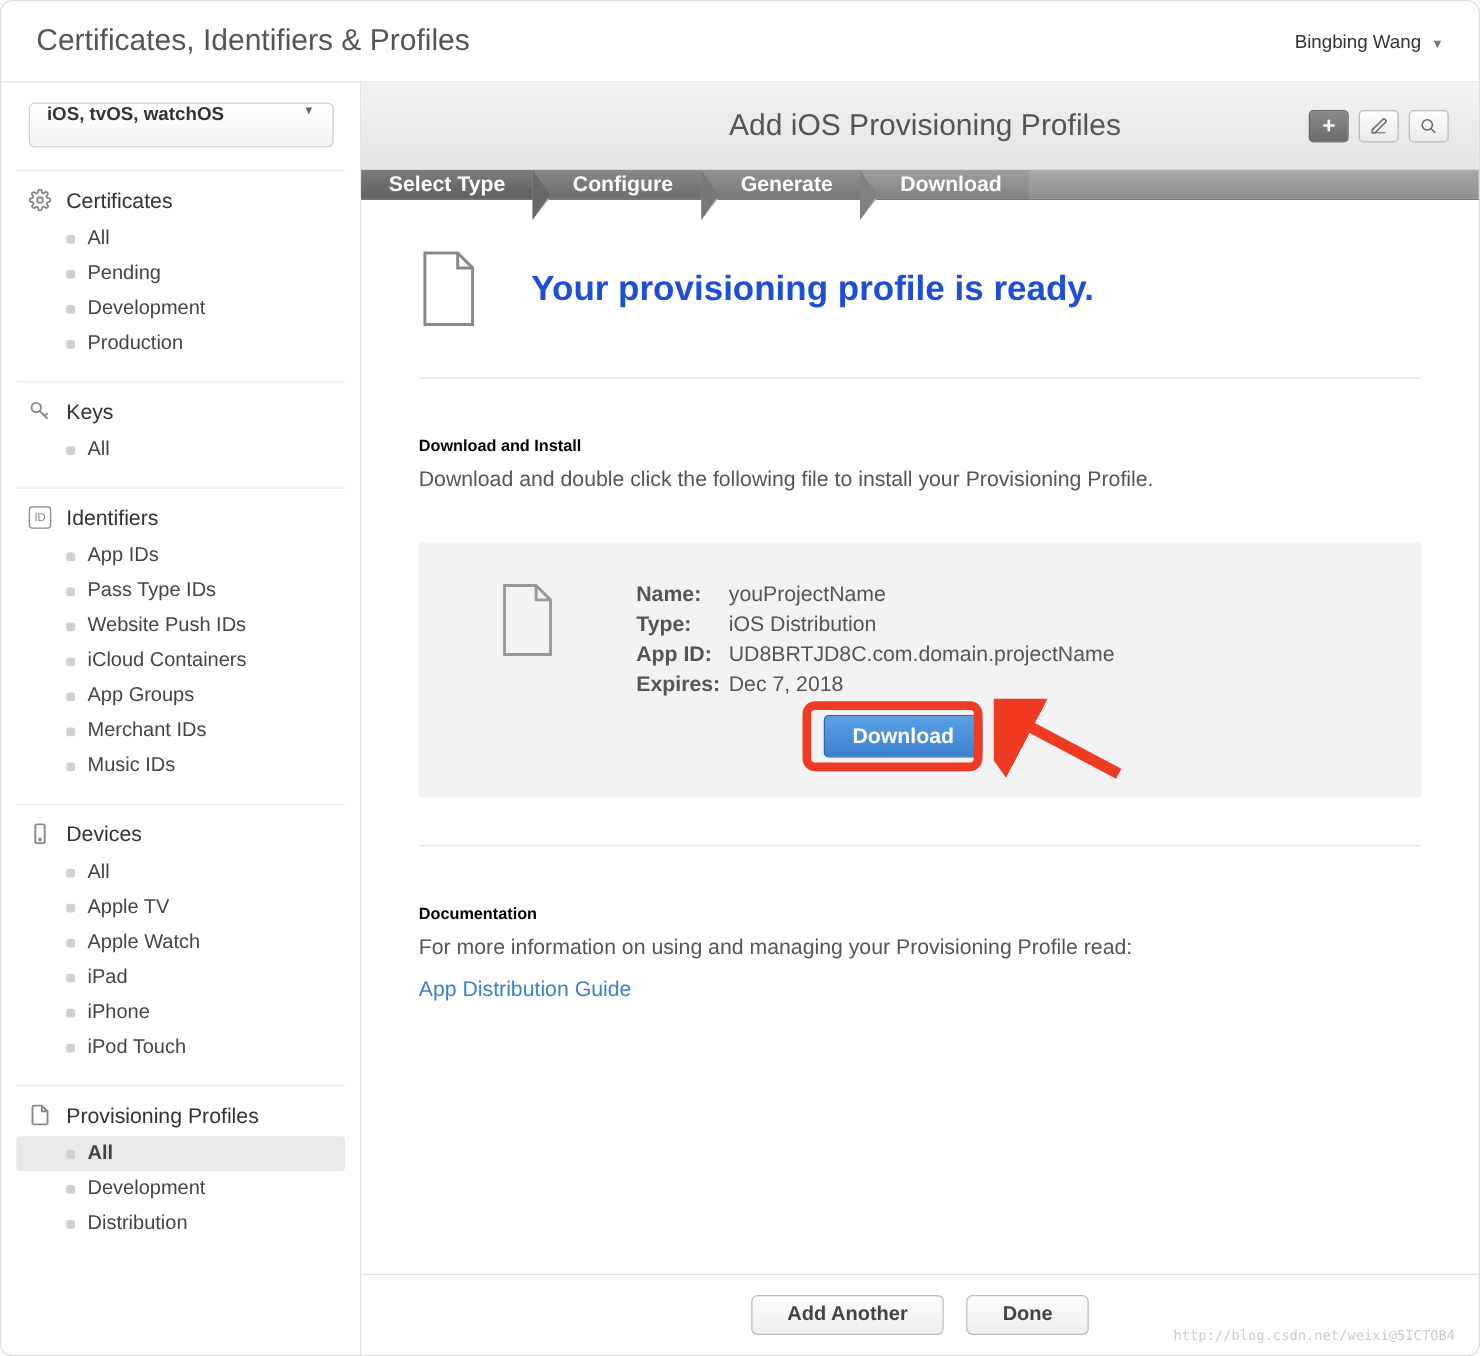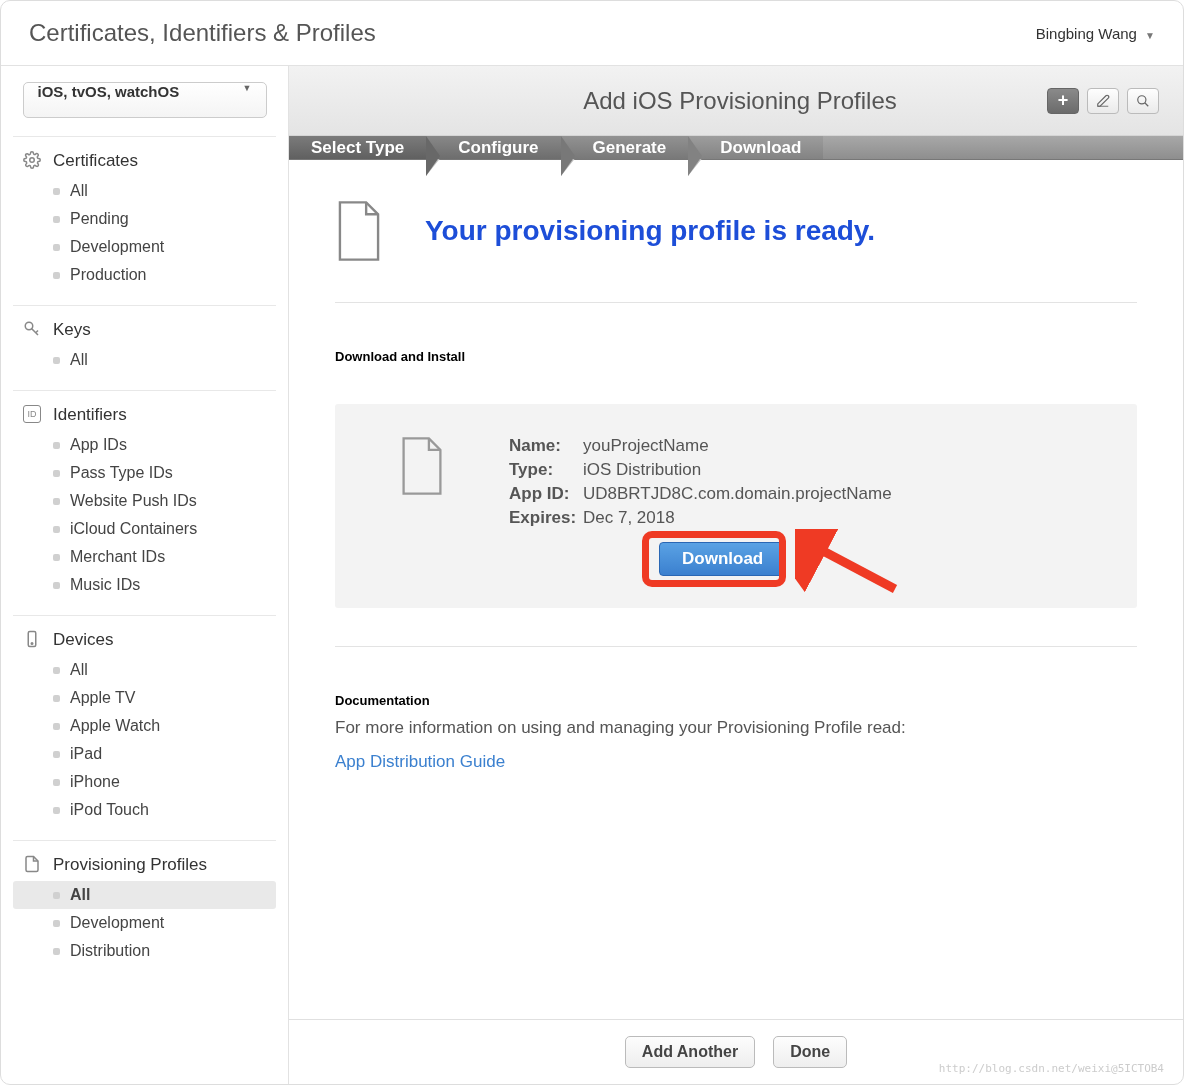--- a/index.html
+++ b/index.html
@@ -307,21 +307,21 @@
       border-top: 1px solid #e0e0e0;
       padding: 16px;
       display: flex;
       justify-content: center;
       gap: 18px;
     }
     .footer button {
       background: linear-gradient(#fdfdfd,#eee);
       border: 1px solid #bbb;
       border-radius: 5px;
-      padding: 6px 16px;
+      padding: 6px 28px;
       font-size: 16px;
       font-weight: 600;
       color: #444;
       cursor: pointer;
     }
     .watermark {
       position: absolute;
       right: 20px;
       bottom: 10px;
       font-size: 11px;
@@ -406,20 +406,24 @@
             <span class="bullet"></span>
             <span>Pass Type IDs</span>
           </li>
         <li>
             <span class="bullet"></span>
             <span>Website Push IDs</span>
           </li>
         <li>
             <span class="bullet"></span>
             <span>iCloud Containers</span>
+          </li>
+        <li>
+            <span class="bullet"></span>
+            <span>App Groups</span>
           </li>
         <li>
             <span class="bullet"></span>
             <span>Merchant IDs</span>
           </li>
         <li>
             <span class="bullet"></span>
             <span>Music IDs</span>
           </li>
       </ul>
@@ -514,20 +518,21 @@
       <div class="content">
         <div class="ready-row">
           <svg class="file-icon-large" viewBox="0 0 40 52" fill="none" stroke="#888" stroke-width="2">
               <path d="M4 2h22l10 10v38H4z"></path>
               <path d="M26 2v10h10"></path>
             </svg>
           <div class="ready-text">Your provisioning profile is ready.</div>
         </div>
 
         <div class="section-title">Download and Install</div>
+        <div class="section-desc">Download and double click the following file to install your Provisioning Profile.</div>
 
         <div class="profile-card">
           <svg class="file-icon-med" viewBox="0 0 40 52" fill="none" stroke="#999" stroke-width="2">
               <path d="M4 2h22l10 10v38H4z"></path>
               <path d="M26 2v10h10"></path>
             </svg>
           <div>
             <div class="profile-details">
               <div class="label">Name:</div>
               <div class="value">youProjectName</div>

